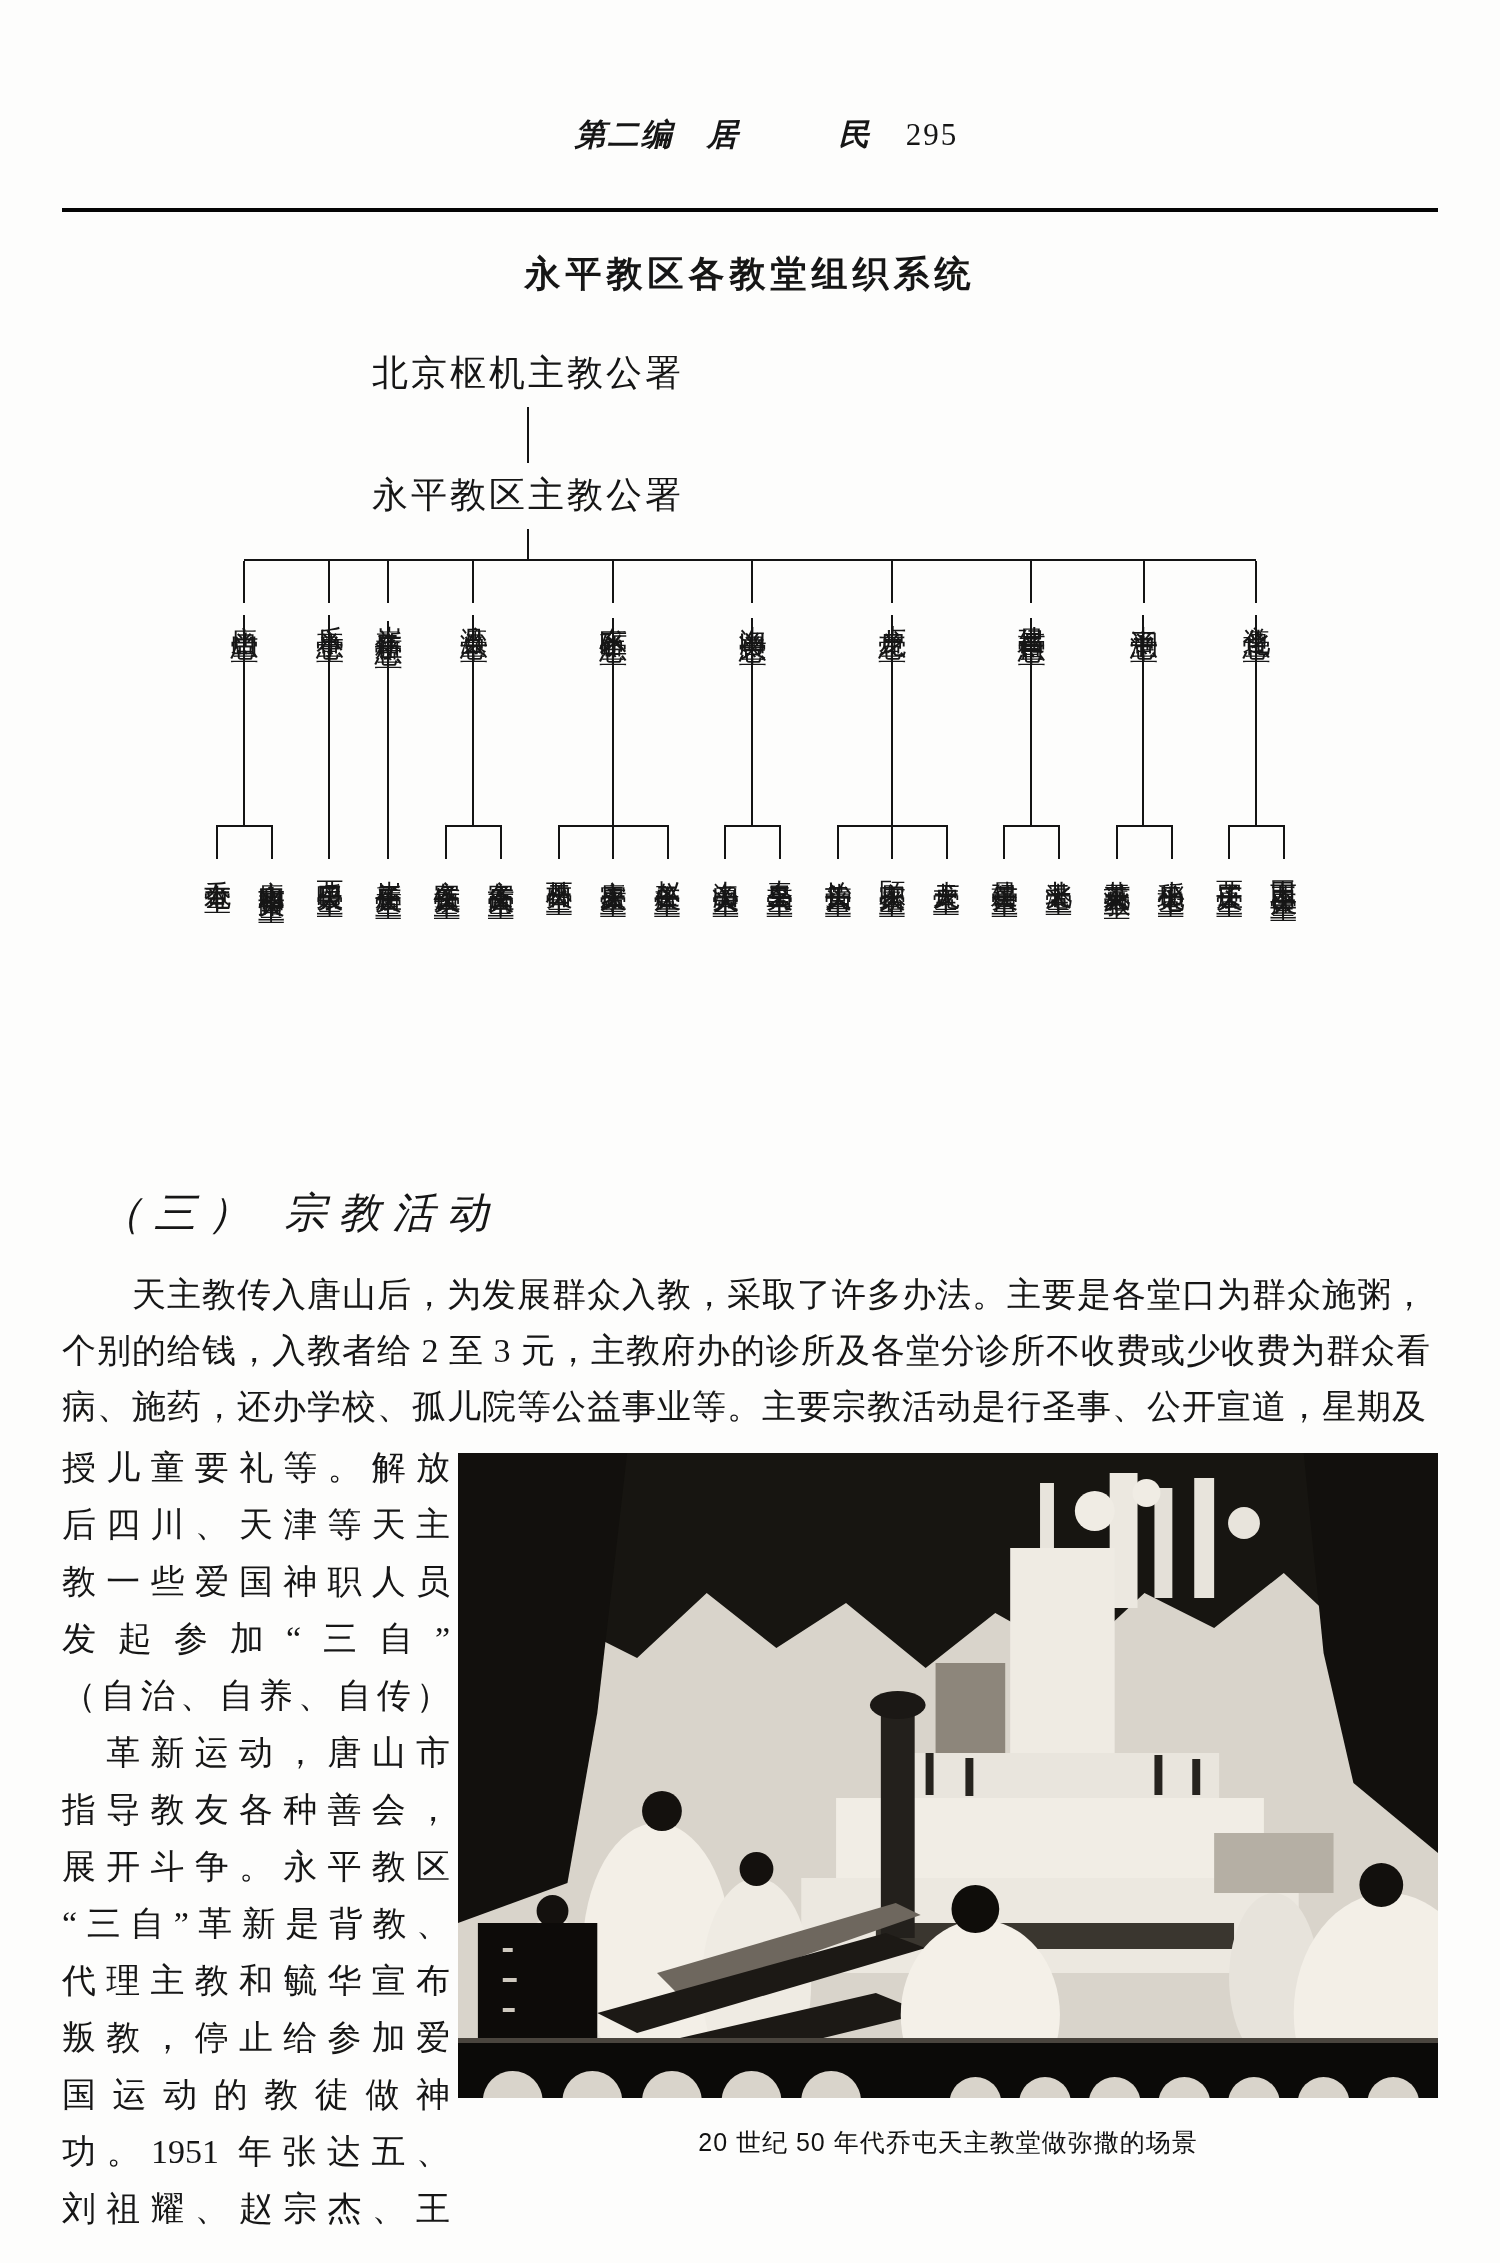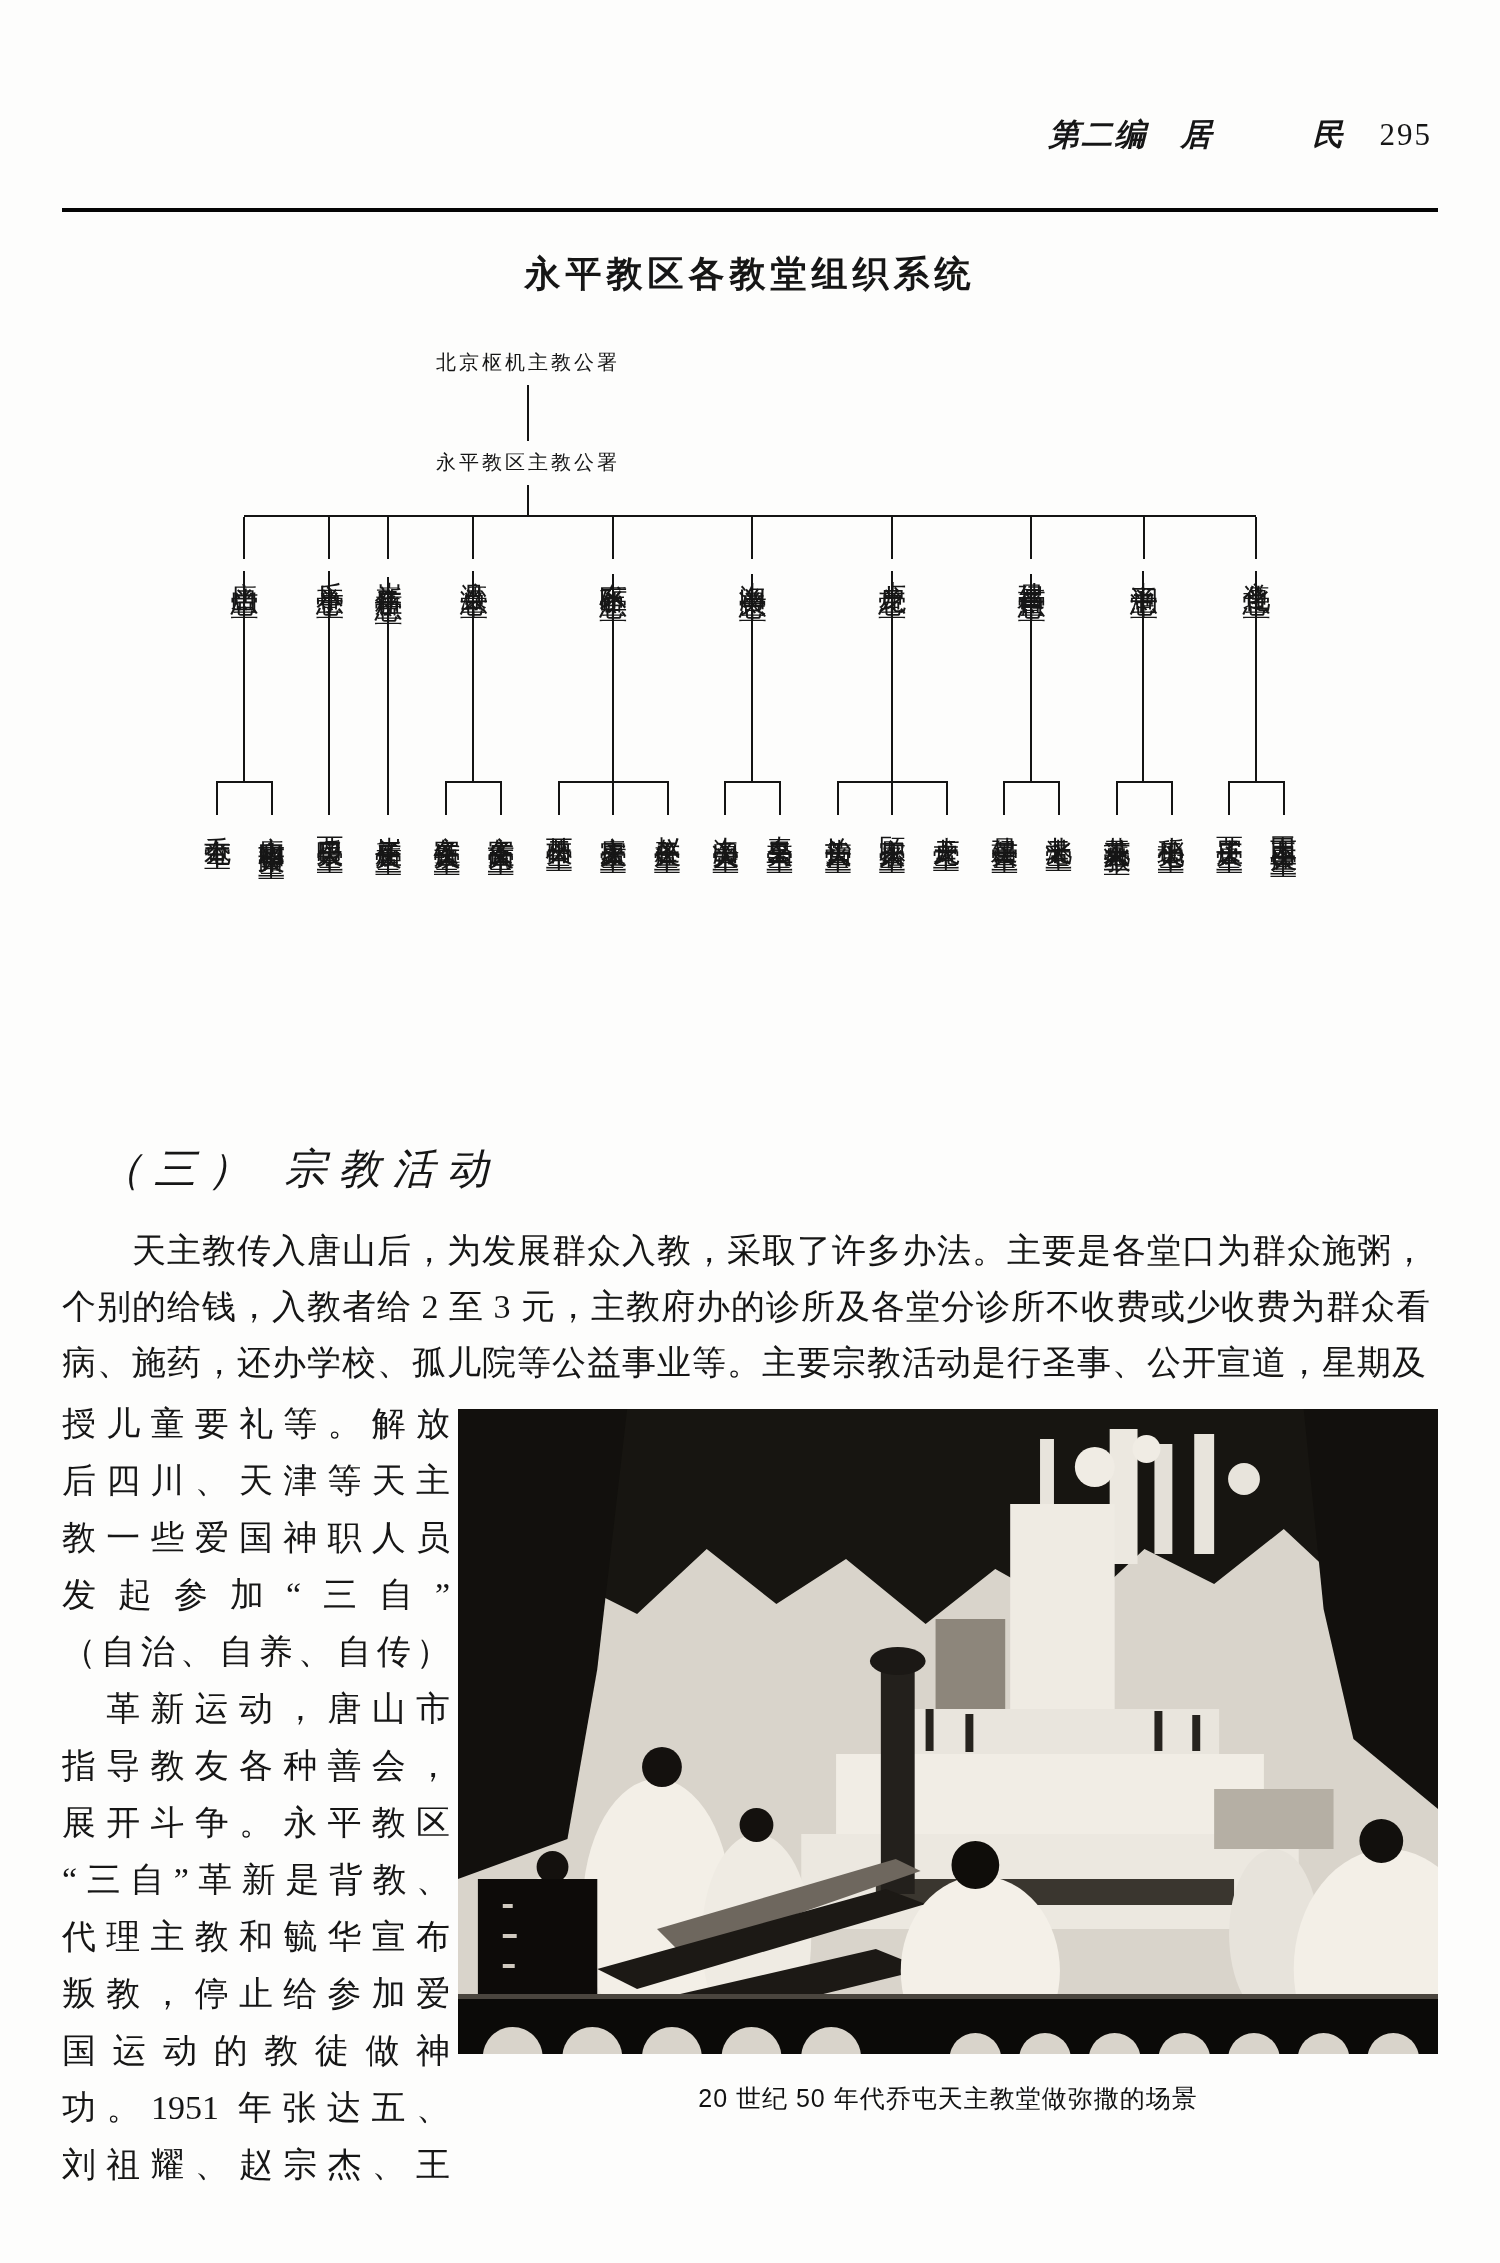--- a/index.html
+++ b/index.html
@@ -8,38 +8,38 @@
     width:1500px;height:2263px;
     background:#fdfdfc;
     color:#161616;
     font-family:"Liberation Serif", serif;
     overflow:hidden;
     box-sizing:border-box;
     padding:78px 62px 0 62px;
   }
   
   .header{
-    text-align:right;
+    text-align:center;
     font-size:31px;
     letter-spacing:2px;
     padding-right:6px;
     white-space:pre;
   }
   .header .sec{font-style:italic;font-weight:600;}
   .header .pagenum{margin-left:34px;font-style:normal;}
   .rule{height:4px;background:#050505;margin-top:16px;}
   
   .chart{width:1120px;margin:12px auto;position:relative;margin-left:128px;}
   .chart-title{
     text-align:center;font-weight:bold;font-size:36px;
     letter-spacing:5px;margin-top:38px;
     font-family:"Liberation Sans", sans-serif;
   }
   .node{
-    width:max-content;font-size:20px;letter-spacing:3px;
+    width:max-content;font-size:36px;letter-spacing:3px;
     margin-left:338px;transform:translateX(-50%);
   }
   .n1{margin-top:50px;}
   .n2{margin-top:8px;}
   .cline{width:2px;background:#141414;margin-left:337px;}
   .l1{height:56px;margin-top:9px;}
   .l2{height:30px;margin-top:9px;}
   .rail{height:2px;background:#141414;margin:0 54px;}
   .branches{display:flex;justify-content:space-between;width:1120px;}
   .branch{display:flex;flex-direction:column;align-items:center;}

